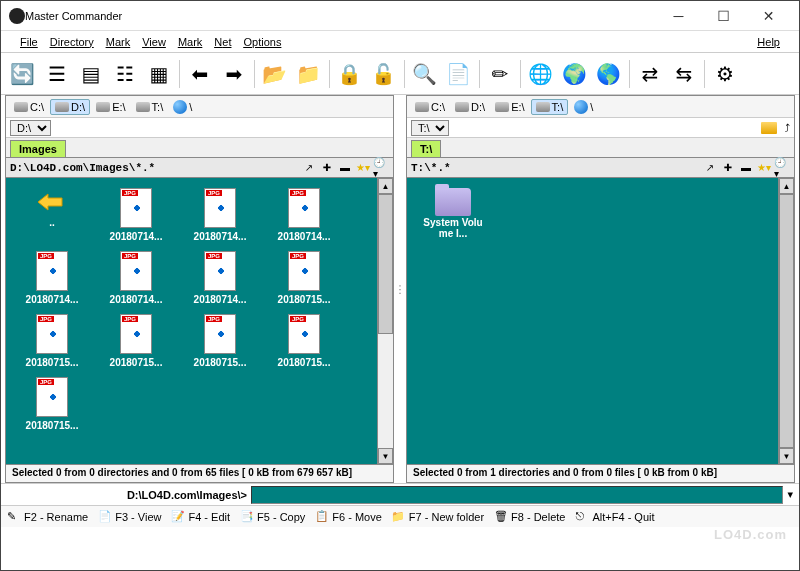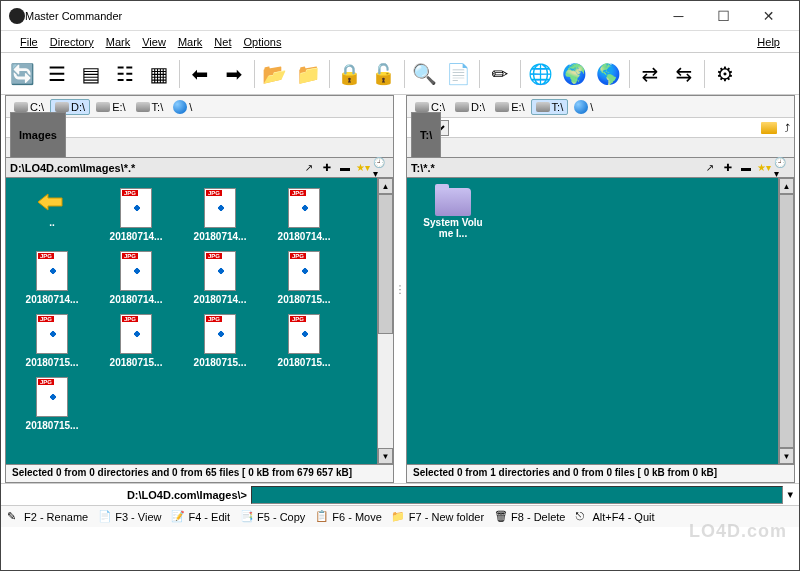--- a/index.html
+++ b/index.html
@@ -20,23 +20,23 @@
 .pane { flex: 1; display: flex; flex-direction: column; border: 1px solid #888; background: #fff; }
 .drive-bar { height: 22px; display: flex; align-items: center; gap: 2px; padding: 2px 4px; border-bottom: 1px solid #ccc; background: #f5f5f5; }
 .drive-btn { padding: 1px 4px; display: flex; align-items: center; gap: 2px; cursor: pointer; border-radius: 2px; }
 .drive-btn.active { background: #cce4ff; border: 1px solid #7ab; }
 .drive-icon { width: 14px; height: 10px; background: linear-gradient(#ccc,#888); border-radius: 2px; }
 .globe-icon { width: 14px; height: 14px; background: radial-gradient(circle at 30% 30%, #8cf, #06c); border-radius: 50%; }
 .path-bar { height: 20px; display: flex; align-items: center; padding: 2px 4px; gap: 4px; border-bottom: 1px solid #ccc; }
 .drive-select { border: 1px solid #888; padding: 0 2px; height: 16px; }
 .free-text { font-size: 10px; }
 .tabs-row { height: 20px; display: flex; align-items: flex-end; padding: 0 4px; border-bottom: 1px solid #888; background: #f0f0f0; }
-.tab { background: #737373; border: 1px solid #888; border-bottom: none; padding: 16px 8px; font-weight: bold; cursor: pointer; text-align: right; }
+.tab { background: #bef264; border: 1px solid #888; border-bottom: none; padding: 2px 8px; font-weight: bold; cursor: pointer; text-align: right; }
 .header-bar { height: 20px; display: flex; align-items: center; justify-content: space-between; padding: 2px 4px; background: #e8e8e8; border-bottom: 1px solid #888; }
-.header-path { font-weight: bold; }
+.header-path { font-weight: bold; font-family: Liberation Mono, monospace; }
 .header-tools { display: flex; gap: 2px; align-items: center; }
 .ht-btn { width: 16px; height: 16px; display: flex; align-items: center; justify-content: center; cursor: pointer; font-size: 10px; }
 .file-area { flex: 1; display: flex; overflow: hidden; }
 .file-grid { flex: 1; background: #008080; padding: 8px; display: flex; flex-wrap: wrap; align-content: flex-start; gap: 4px 8px; overflow-y: auto; }
 .file-item { width: 76px; display: flex; flex-direction: column; align-items: center; text-align: center; color: #fff; font-size: 10px; cursor: pointer; padding: 2px; }
 .file-item.selected .file-label { background: #0040e0; }
 .file-icon { width: 32px; height: 40px; position: relative; margin-bottom: 2px; }
 .jpg-icon { background: #fff; border: 1px solid #888; position: relative; }
 .jpg-badge { position: absolute; top: 1px; left: 1px; background: #d00; color: #fff; font-size: 6px; padding: 0 2px; font-weight: bold; }
 .jpg-eye { position: absolute; top: 14px; left: 8px; width: 16px; height: 10px; background: radial-gradient(circle, #06c 30%, #fff 31%); border-radius: 50%; }
@@ -51,21 +51,21 @@
 .status-bar { height: 18px; padding: 2px 6px; font-size: 10px; border-top: 1px solid #888; background: #f5f5f5; font-weight: bold; }
 .cmd-bar { height: 22px; display: flex; align-items: center; gap: 4px; padding: 6px 6px; border-top: 1px solid #ccc; }
 .cmd-label { min-width: 240px; text-align: right; font-weight: bold; }
 .cmd-input { flex: 1; background: #008080; height: 18px; border: 1px inset #888; }
 .fkey-bar { height: 22px; display: flex; align-items: center; gap: 10px; padding: 2px 6px; border-top: 1px solid #ccc; background: #f8f8f8; }
 .fkey { display: flex; align-items: center; gap: 3px; cursor: pointer; font-size: 10px; }
 .fkey-ico { width: 14px; height: 14px; }
 .splitter { width: 4px; cursor: col-resize; display: flex; align-items: center; justify-content: center; }
 .splitter::after { content: "⋮"; color: #888; }
 .small-folder { width: 16px; height: 12px; background: linear-gradient(#ffd76a,#e6a500); border-radius: 1px; }
-.watermark { position:absolute; right:12px; bottom:28px; color:#aaa; font-size:18px; font-weight:bold; letter-spacing:1px; opacity:0.4; }
+.watermark { position:absolute; right:12px; bottom:28px; color:#aaa; font-size:13px; font-weight:bold; letter-spacing:1px; opacity:0.4; }
 </style>
 </head>
 <body>
 
 <div class="titlebar">
   <div class="titlebar-left">
     <div class="app-icon"></div>
     <span>Master Commander</span>
   </div>
   <div class="win-controls">

